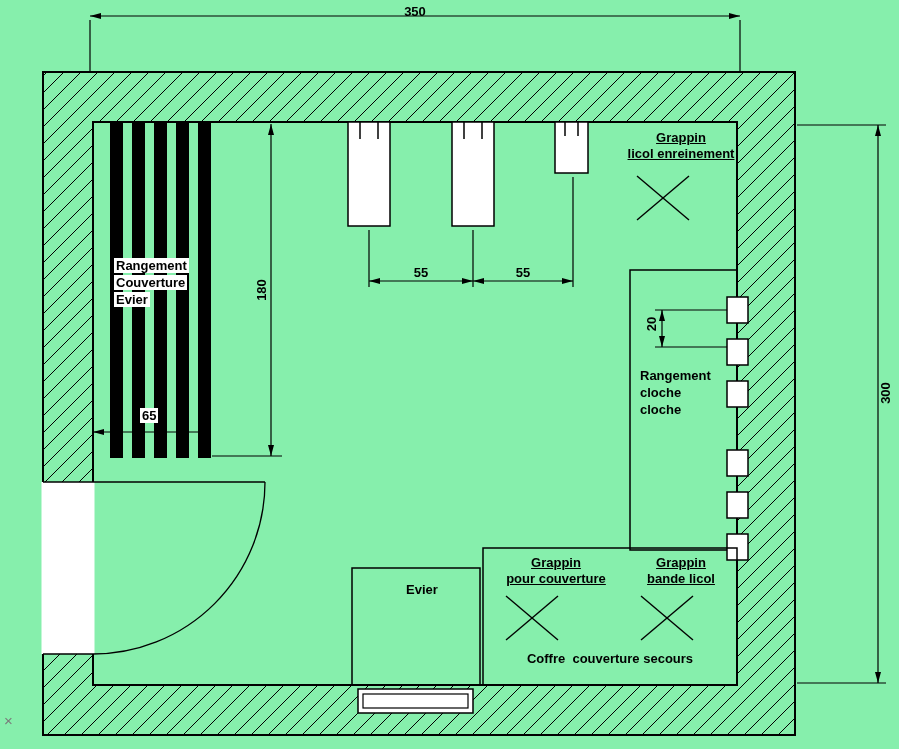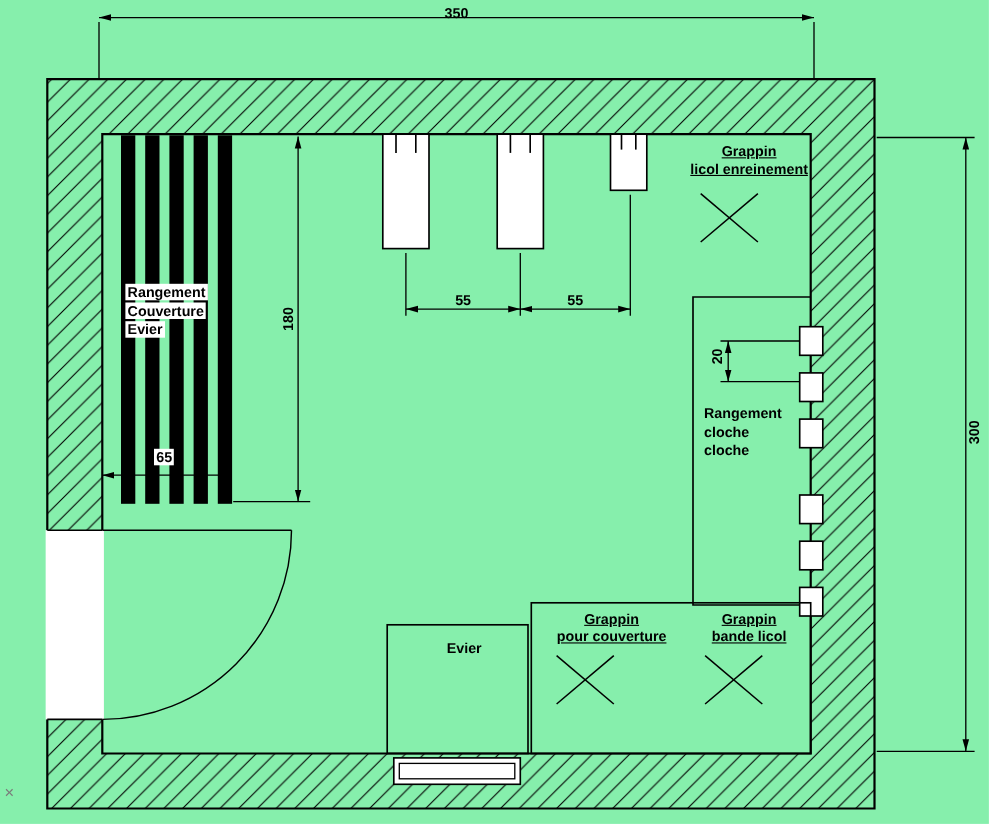--- a/index.html
+++ b/index.html
@@ -193,18 +193,19 @@
   <div class="lbl center tight" style="left:486px;top:555px;width:140px;">
     <div>Grappin</div>
     <div>pour couverture</div>
   </div>
 
   <div class="lbl center tight" style="left:611px;top:555px;width:140px;">
     <div>Grappin</div>
     <div>bande licol</div>
   </div>
 
+  <div class="lbl center pre" style="left:483px;top:650px;width:254px;">Coffre  couverture secours</div>
 
   <div class="lbl center" style="left:352px;top:581px;width:140px;">Evier</div>
 
   <div class="mark" style="left:4px;top:712px;">×</div>
 
 </div>
 
 </body></html>

